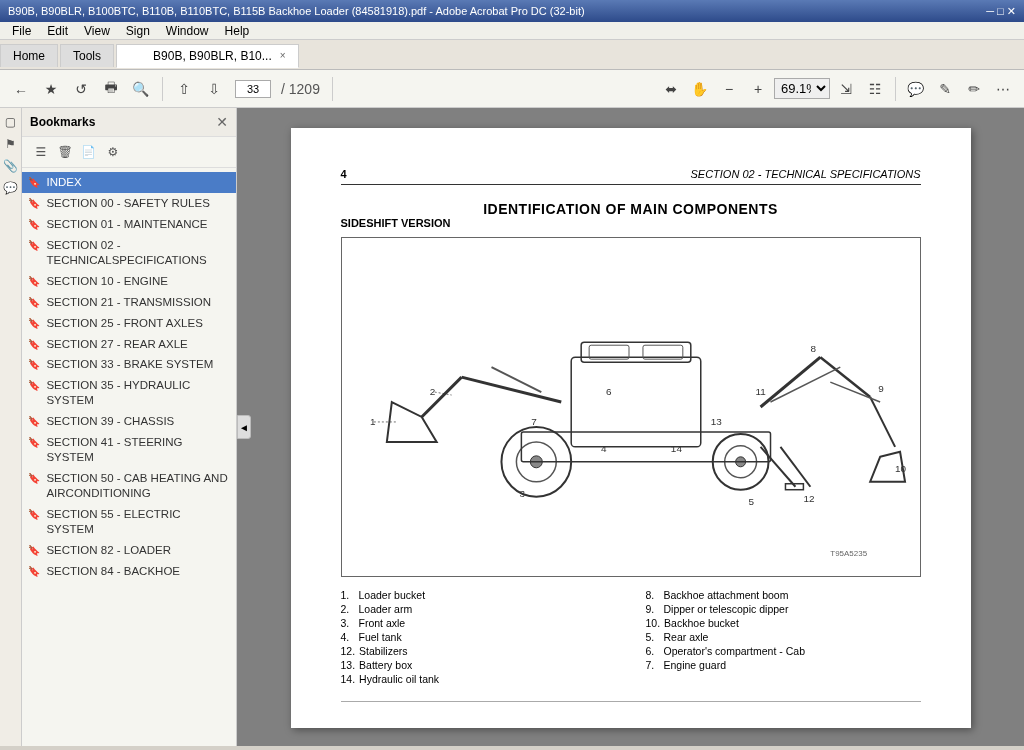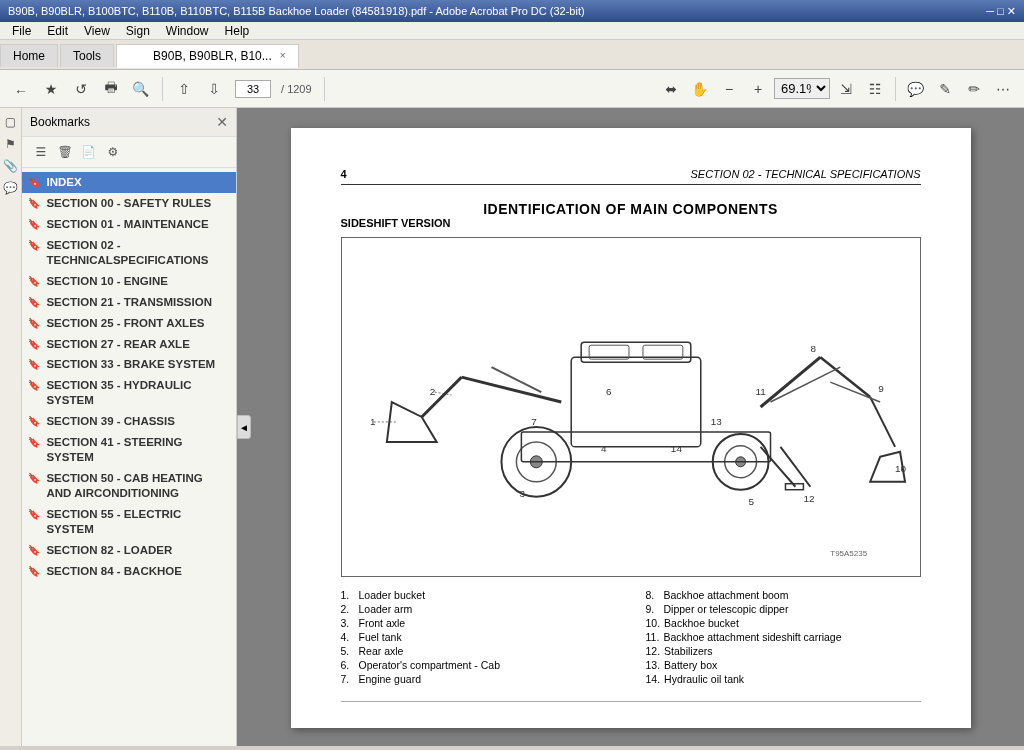--- a/index.html
+++ b/index.html
@@ -87,21 +87,21 @@
       display: flex; align-items: center; gap: 10px;
       margin: 0 4px;
     }
     .page-input {
       width: 36px;
       border: 1px solid #aaa;
       padding: 2px 4px;
       font-size: 11px;
       text-align: center;
     }
-    .page-info { font-size: 11px; color: #555; }
+    .page-info { font-size: 14px; color: #555; }
     .zoom-select {
       border: 1px solid #aaa;
       font-size: 13px;
       padding: 1px 2px;
       width: 56px;
     }
 
     
     .main-area {
       display: flex;
@@ -118,21 +118,21 @@
       overflow: hidden;
     }
     .sidebar-header {
       display: flex;
       align-items: center;
       justify-content: space-between;
       padding: 6px 8px;
       border-bottom: 1px solid #ddd;
       background: #eeece6;
     }
-    .sidebar-title { font-size: 12px; font-weight: normal; }
+    .sidebar-title { font-size: 12px; font-weight: bold; }
     .sidebar-close { cursor: pointer; font-size: 14px; color: #666; }
     .sidebar-toolbar {
       display: flex;
       align-items: center;
       padding: 4px 8px;
       border-bottom: 1px solid #ddd;
       gap: 2px;
     }
     .sidebar-icon-btn {
       width: 22px; height: 22px;
@@ -157,21 +157,21 @@
     }
     .sidebar-item.active { background: #4a7cc7; color: white; }
     .sidebar-item.active .bookmark-icon { color: white; }
     .bookmark-icon {
       font-size: 10px;
       color: #666;
       margin-right: 6px;
       margin-top: 1px;
       flex-shrink: 0;
     }
-    .sidebar-item-label { flex: 1; font-weight: bold; }
+    .sidebar-item-label { flex: 1; }
 
     
     .collapse-btn {
       position: absolute;
       left: 215px;
       top: 50%;
       transform: translateY(-50%);
       width: 14px; height: 24px;
       background: #ddd;
       border: 1px solid #bbb;
@@ -549,24 +549,20 @@
             </div>
             <div class="parts-list-item">
               <span class="part-num">10.</span>
               <span>Backhoe bucket</span>
             </div>
             <div class="parts-list-item">
               <span class="part-num">4.</span>
               <span>Fuel tank</span>
             </div>
             <div class="parts-list-item">
-              <span class="part-num">11.</span>
-              <span>Backhoe attachment sideshift carriage</span>
-            </div>
-            <div class="parts-list-item">
               <span class="part-num">5.</span>
               <span>Rear axle</span>
             </div>
             <div class="parts-list-item">
               <span class="part-num">12.</span>
               <span>Stabilizers</span>
             </div>
             <div class="parts-list-item">
               <span class="part-num">6.</span>
               <span>Operator's compartment - Cab</span>

